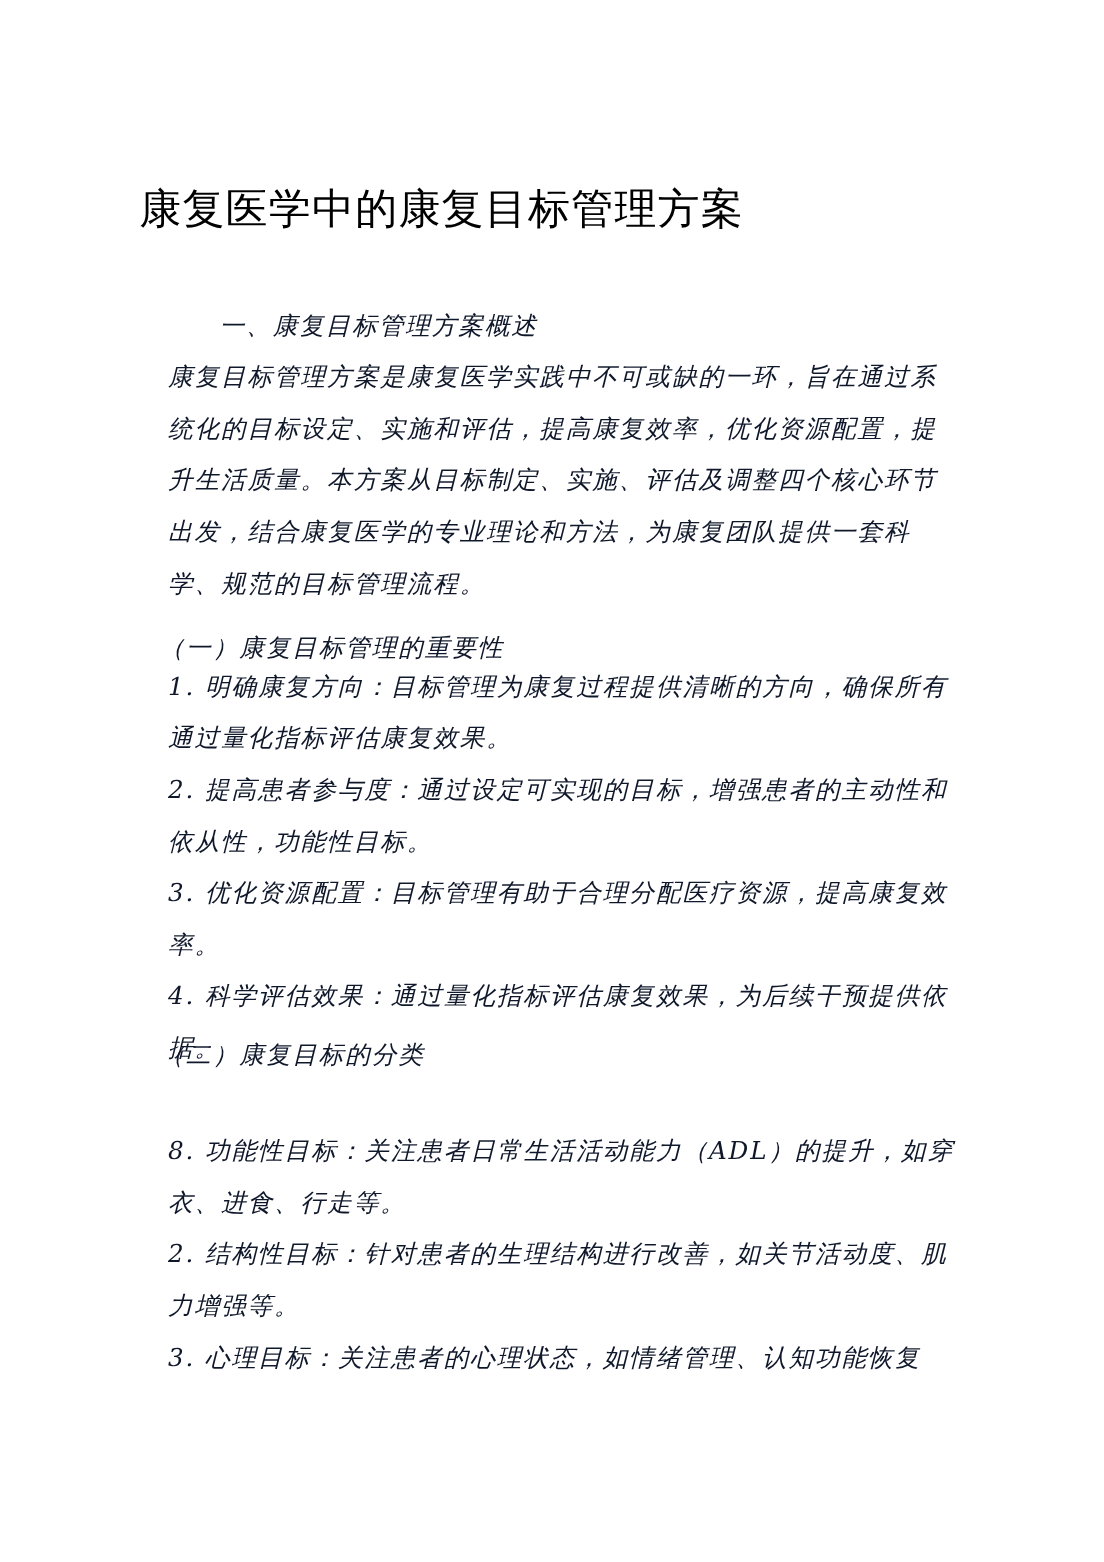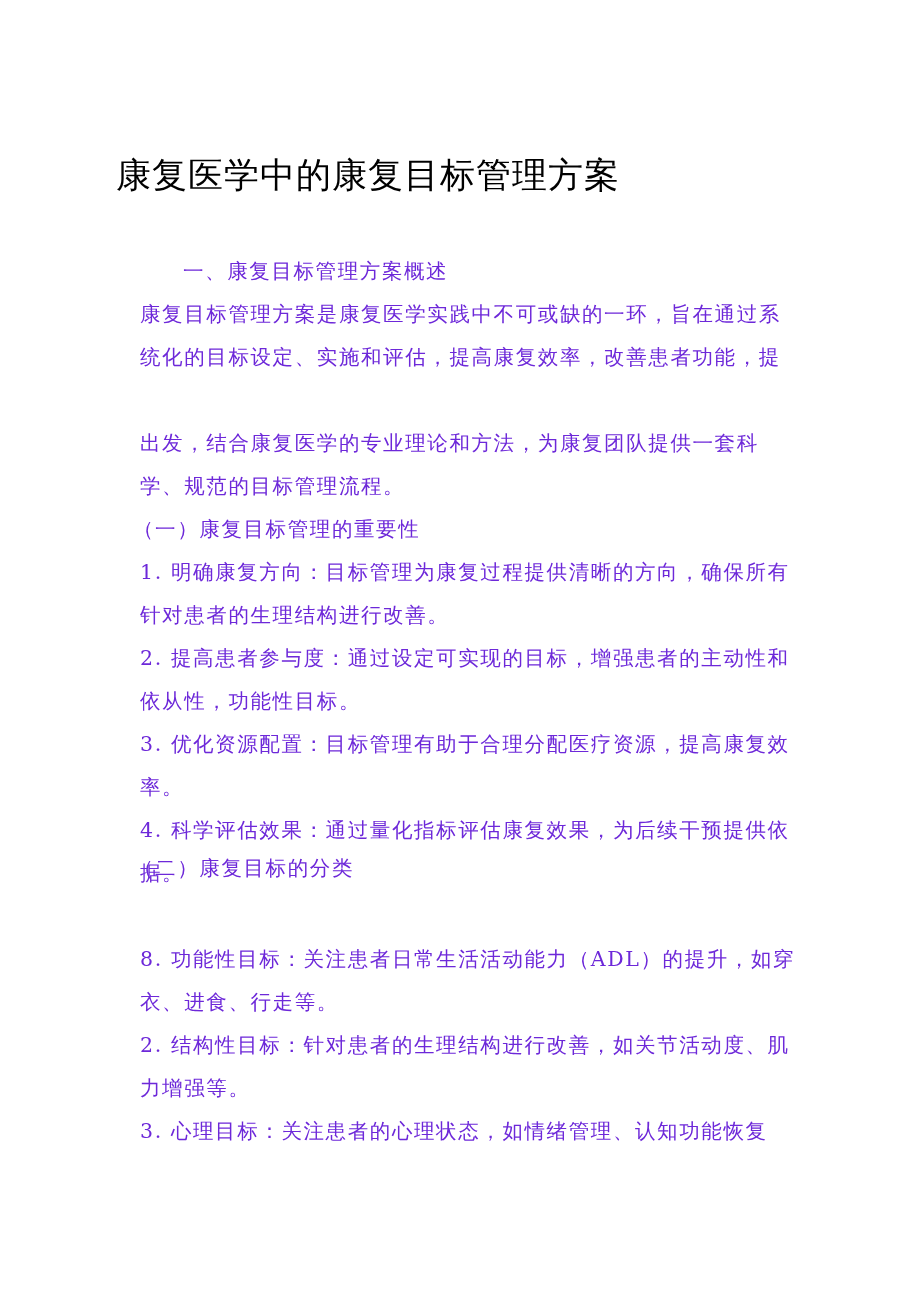--- a/index.html
+++ b/index.html
@@ -34,40 +34,42 @@
     letter-spacing: 1px;
     color: #000000;
   }
   .line {
     position: absolute;
     left: 140px;
     font-size: 20.5px;
     line-height: 30px;
     white-space: nowrap;
     letter-spacing: 1.6px;
-    color: #6d28d9;
+    color: #0f172a;
+    font-style: italic;
   }
   .indent { left: 183px; }
-  .paren { left: 133px; }
+  .paren { left: 133px; margin-top: 11px; }
 </style>
 </head>
 <body>
 
 <div class="page">
   <div class="title">康复医学中的康复目标管理方案</div>
 
   <div class="line indent" style="top:256px">一、康复目标管理方案概述</div>
   <div class="line" style="top:299px">康复目标管理方案是康复医学实践中不可或缺的一环，旨在通过系</div>
-  <div class="line" style="top:342px">统化的目标设定、实施和评估，提高康复效率，改善患者功能，提</div>
+  <div class="line" style="top:342px">统化的目标设定、实施和评估，提高康复效率，优化资源配置，提</div>
+  <div class="line" style="top:385px">升生活质量。本方案从目标制定、实施、评估及调整四个核心环节</div>
   <div class="line" style="top:428px">出发，结合康复医学的专业理论和方法，为康复团队提供一套科</div>
   <div class="line" style="top:471px">学、规范的目标管理流程。</div>
 
   <div class="line paren" style="top:514px">（一）康复目标管理的重要性</div>
   <div class="line" style="top:557px">1. 明确康复方向：目标管理为康复过程提供清晰的方向，确保所有</div>
-  <div class="line" style="top:600px">针对患者的生理结构进行改善。</div>
+  <div class="line" style="top:600px">通过量化指标评估康复效果。</div>
   <div class="line" style="top:643px">2. 提高患者参与度：通过设定可实现的目标，增强患者的主动性和</div>
   <div class="line" style="top:686px">依从性，功能性目标。</div>
   <div class="line" style="top:729px">3. 优化资源配置：目标管理有助于合理分配医疗资源，提高康复效</div>
   <div class="line" style="top:772px">率。</div>
   <div class="line" style="top:815px">4. 科学评估效果：通过量化指标评估康复效果，为后续干预提供依</div>
   <div class="line" style="top:858px">据。</div>
 
   <div class="line paren" style="top:853px">（二）康复目标的分类</div>
   <div class="line" style="top:944px">8. 功能性目标：关注患者日常生活活动能力（ADL）的提升，如穿</div>
   <div class="line" style="top:987px">衣、进食、行走等。</div>

